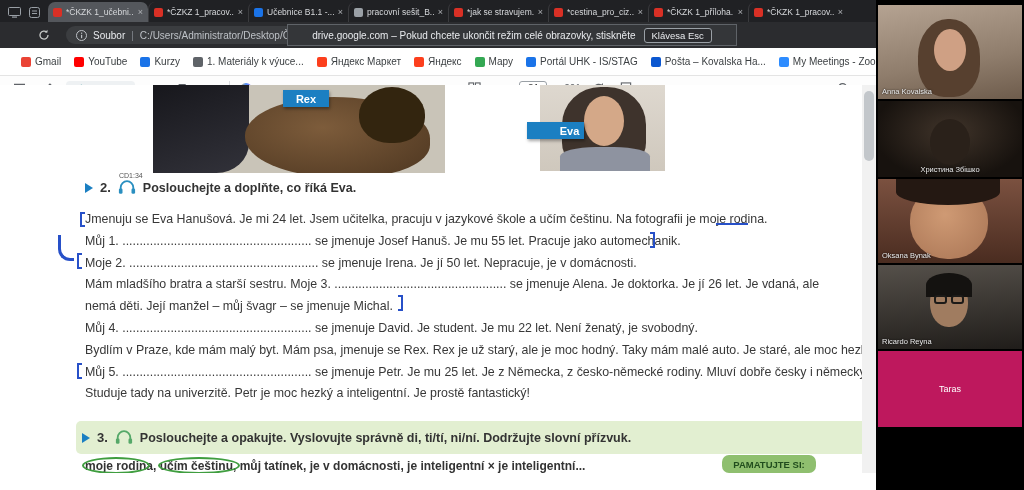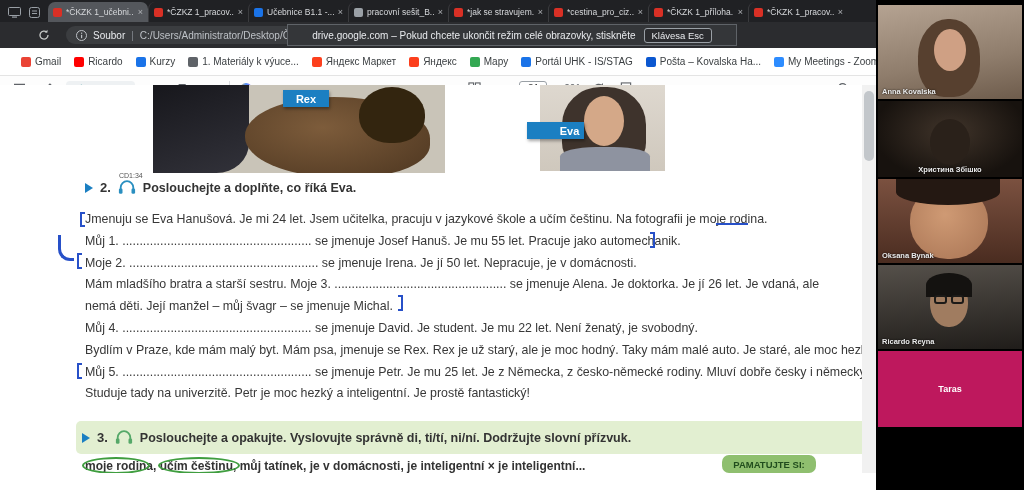--- a/index.html
+++ b/index.html
@@ -82,21 +82,21 @@
   .oval { position:absolute; border:2px solid #3f9d3f; border-radius:50%; }
   .oval1 { left:82px; top:372px; width:68px; height:17px; }
   .oval2 { left:158px; top:372px; width:82px; height:17px; }
   .reminder { position:absolute; left:722px; top:370px; width:94px; height:18px; background:#8fbf6f; color:#214d1d; font-size:9.5px; font-weight:bold; border-radius:7px; display:flex; align-items:center; justify-content:center; }
 
   .scrolltrack { position:absolute; left:862px; top:0; width:14px; height:388px; background:#f1f1f1; }
   .scrollthumb { position:absolute; left:2px; top:6px; width:10px; height:70px; background:#c3c7cb; border-radius:5px; }
 
   
   .vsb { position:absolute; top:0; right:0; width:148px; height:490px; background:#000; z-index:10; }
-  .vt { position:absolute; left:2px; width:144px; overflow:hidden;font-weight:bold; }
+  .vt { position:absolute; left:2px; width:144px; overflow:hidden; }
   .vt1 { top:5px; height:94px; background:linear-gradient(170deg,#b5a392,#8f7d6c 60%,#6e5c4c); }
   .vt2 { top:101px; height:76px; background:radial-gradient(ellipse at 50% 40%,#40342a,#17120e 75%); }
   .vt3 { top:179px; height:84px; background:linear-gradient(180deg,#7b5140,#4a2c20); }
   .vt4 { top:265px; height:84px; background:linear-gradient(175deg,#55504a,#201d1a); }
   .vt5 { top:351px; height:76px; background:#be185d; }
   .vname { position:absolute; left:4px; bottom:3px; font-size:7.5px; color:#ececec; text-shadow:0 0 2px #000; }
   .vname-center { left:0; right:0; text-align:center; }
   .vname-mid { position:absolute; left:0; right:0; top:50%; transform:translateY(-50%); text-align:center; font-size:9px; color:#fff; }
   .p1hair { position:absolute; left:40px; top:14px; width:62px; height:78px; background:#57402f; border-radius:48% 48% 42% 42%; }
   .p1face { position:absolute; left:56px; top:24px; width:32px; height:42px; background:#cfa084; border-radius:50%; }
@@ -190,21 +190,21 @@
   <div class="bkbar">
     <svg width="12" height="12" viewBox="0 0 12 12">
         <path d="M1 2.5h10M1 6h10M1 9.5h10" stroke="#80868b" stroke-width="1.3"></path>
       </svg>
     <div class="bk">
         <span class="bkfav" style="background: rgb(234, 67, 53);"></span>
         <span>Gmail</span>
       </div>
     <div class="bk">
         <span class="bkfav" style="background: rgb(255, 0, 0);"></span>
-        <span>Ricardo</span>
+        <span>YouTube</span>
       </div>
     <div class="bk">
         <span class="bkfav" style="background: rgb(26, 115, 232);"></span>
         <span>Kurzy</span>
       </div>
     <div class="bk">
         <span class="bkfav" style="background: rgb(95, 99, 104);"></span>
         <span>1. Materiály k výuce...</span>
       </div>
     <div class="bk">

